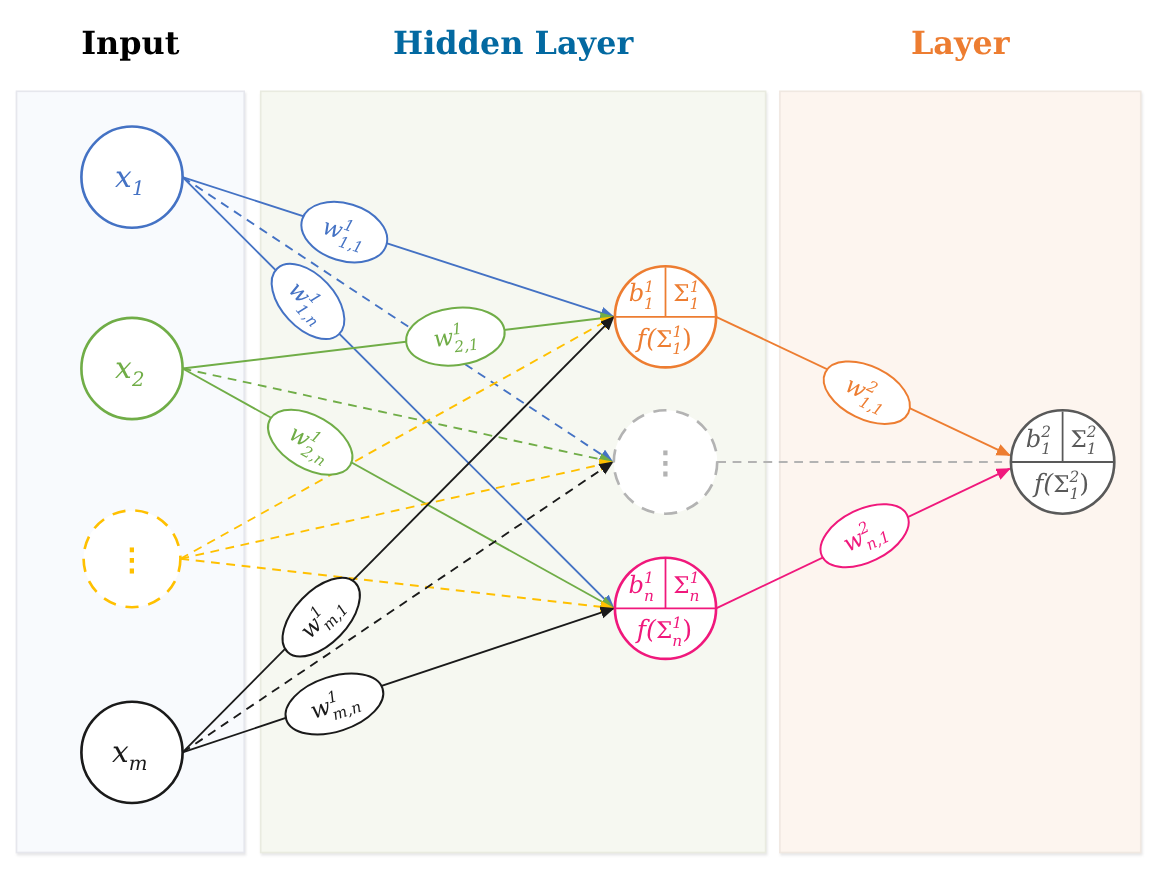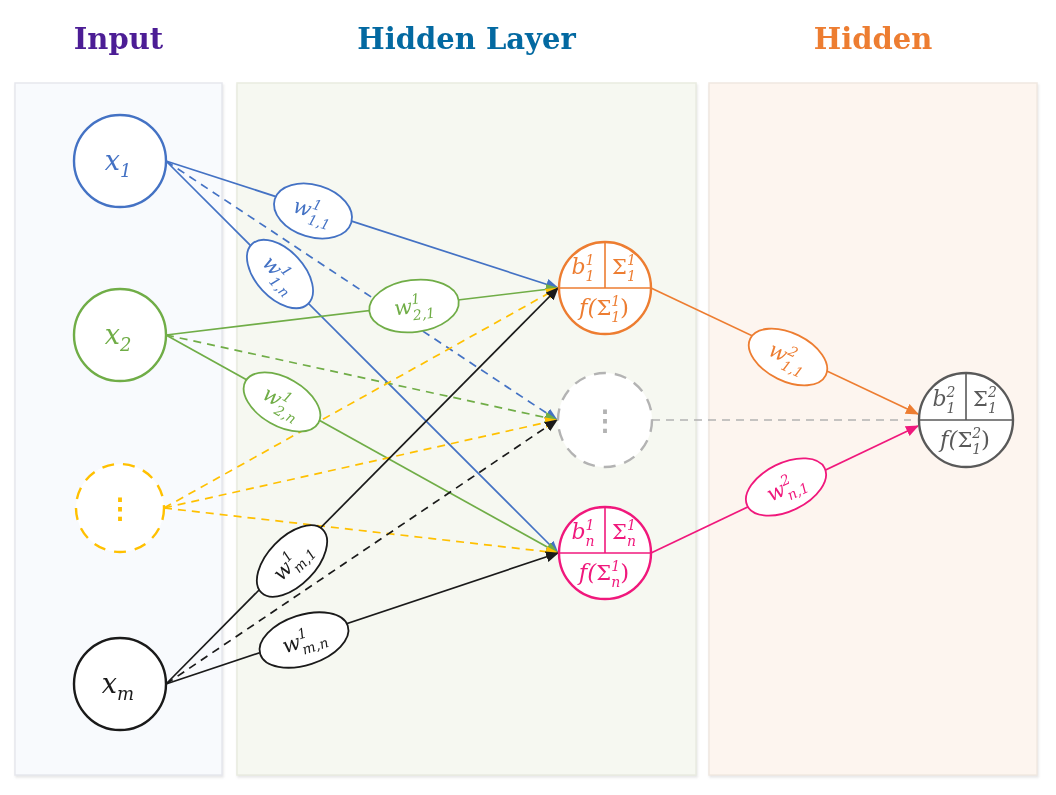--- a/index.html
+++ b/index.html
@@ -8,23 +8,23 @@
   .col-header{position:absolute;top:22px;text-align:center;font-weight:bold;font-size:29px;
               font-family:"DejaVu Serif",serif;letter-spacing:0px;}
   svg.diagram{position:absolute;left:0;top:0;}
   .panel{filter:drop-shadow(1px 2px 1px rgba(120,120,130,0.18));}
   text{font-family:"DejaVu Serif",serif;}
 </style>
 </head>
 <body>
 
 <div class="stage">
-  <div class="col-header" style="left: 15px; width: 207px; color: #4c1d95;">Input</div>
+  <div class="col-header" style="left: 15px; width: 207px; color: #000000;">Input</div>
   <div class="col-header" style="left: 237px; width: 459px; color: #0369a1;">Hidden Layer</div>
-  <div class="col-header" style="left: 709px; width: 328px; color: rgb(237, 125, 49);">Hidden</div>
+  <div class="col-header" style="left: 709px; width: 328px; color: rgb(237, 125, 49);">Layer</div>
   <svg class="diagram" width="1056" height="795" viewBox="0 0 1056 795">
       <defs>
         <marker id="arr4472c4" markerUnits="userSpaceOnUse" markerWidth="14" markerHeight="12" refX="12" refY="5.5" orient="auto">
           <path d="M0,0 L13,5.5 L0,11 Z" fill="#4472c4"></path>
         </marker>
         <marker id="arr70ad47" markerUnits="userSpaceOnUse" markerWidth="14" markerHeight="12" refX="12" refY="5.5" orient="auto">
           <path d="M0,0 L13,5.5 L0,11 Z" fill="#70ad47"></path>
         </marker>
         <marker id="arrffc000" markerUnits="userSpaceOnUse" markerWidth="14" markerHeight="12" refX="12" refY="5.5" orient="auto">
           <path d="M0,0 L13,5.5 L0,11 Z" fill="#ffc000"></path>

